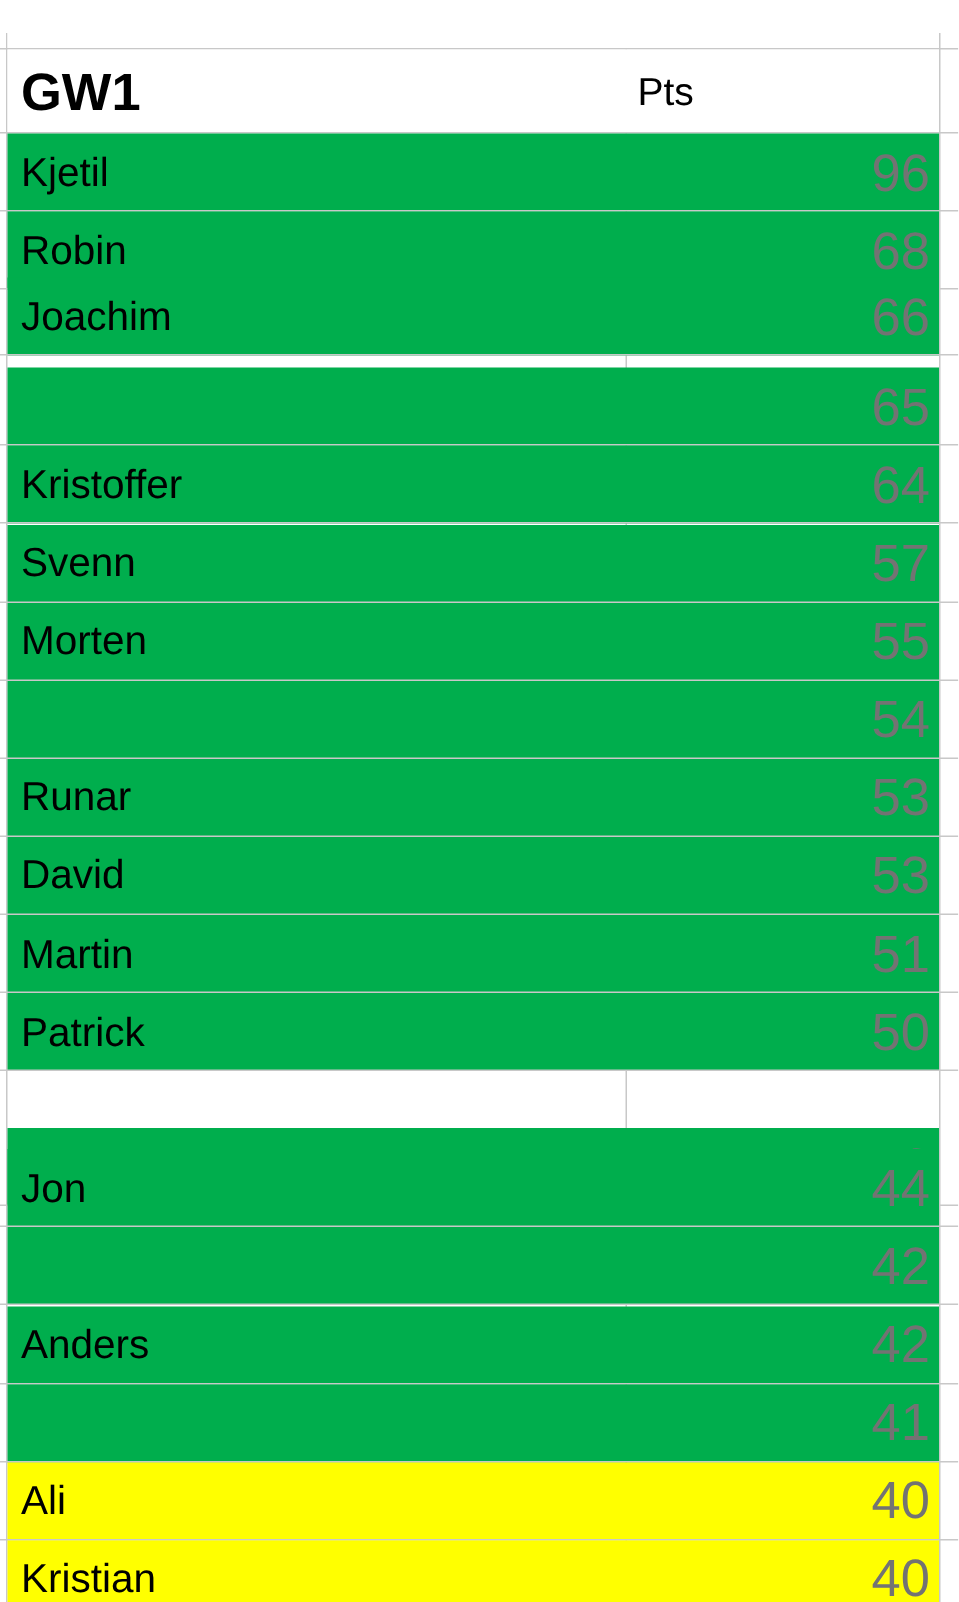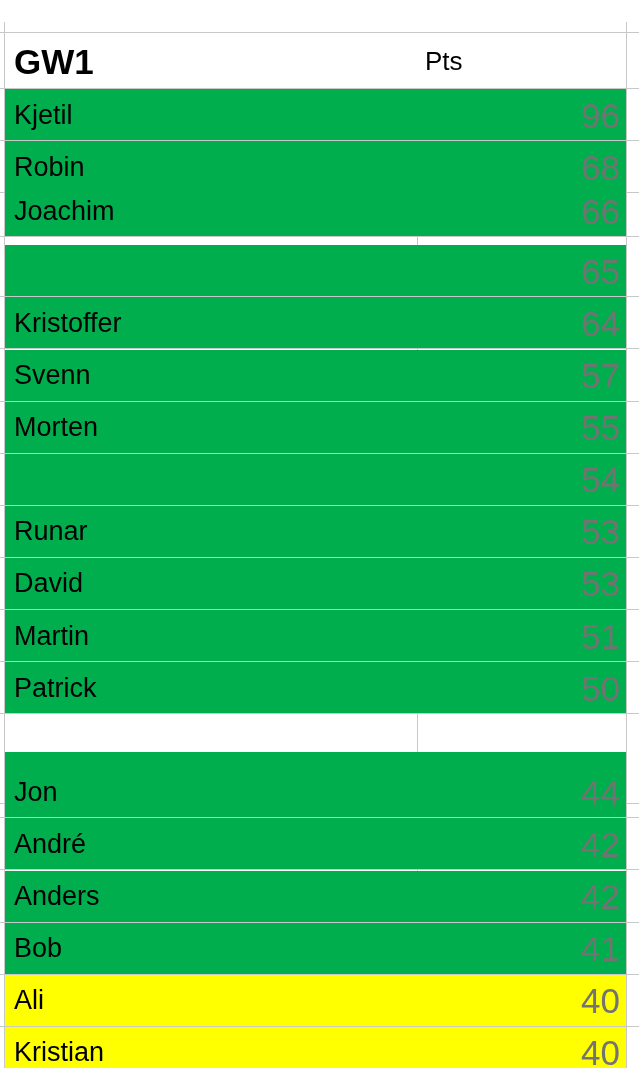--- a/index.html
+++ b/index.html
@@ -213,33 +213,31 @@
         <div class="hrule"></div>
       </div>
       <div class="row band-green" style="top: 744.3px; height: 52.1px;">
         <div class="fill"></div>
         <div class="name">Jon</div>
         <div class="pts-right">44</div>
         <div class="hrule"></div>
       </div>
       <div class="row band-green" style="top: 796.4px; height: 52.1px;">
         <div class="fill"></div>
-        <div class="name">André</div>
         <div class="pts-right">42</div>
         <div class="hrule"></div>
       </div>
       <div class="row band-green" style="top: 848.5px; height: 52.1px;">
         <div class="fill"></div>
         <div class="name">Anders</div>
         <div class="pts-right">42</div>
         <div class="hrule"></div>
       </div>
       <div class="row band-green" style="top: 900.6px; height: 52.1px;">
         <div class="fill"></div>
-        <div class="name">Bob</div>
         <div class="pts-right">41</div>
         <div class="hrule"></div>
       </div>
       <div class="row band-yellow" style="top: 952.7px; height: 52.1px;">
         <div class="fill"></div>
         <div class="name">Ali</div>
         <div class="pts-right">40</div>
         <div class="hrule"></div>
       </div>
       <div class="row band-yellow" style="top: 1004.8px; height: 52.1px; padding-left: 24px;">

